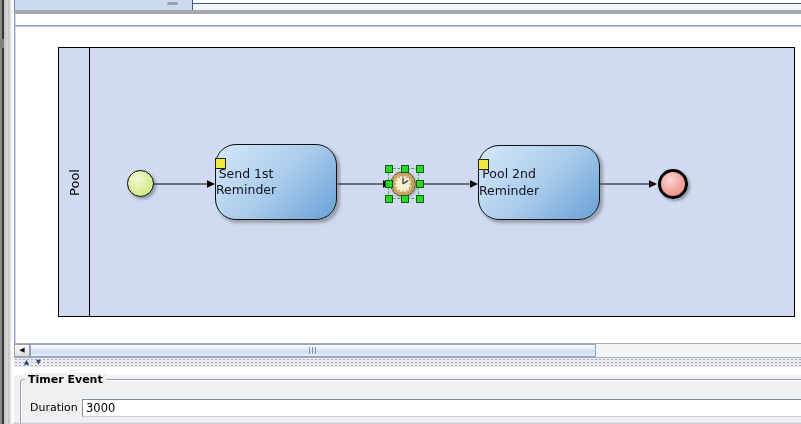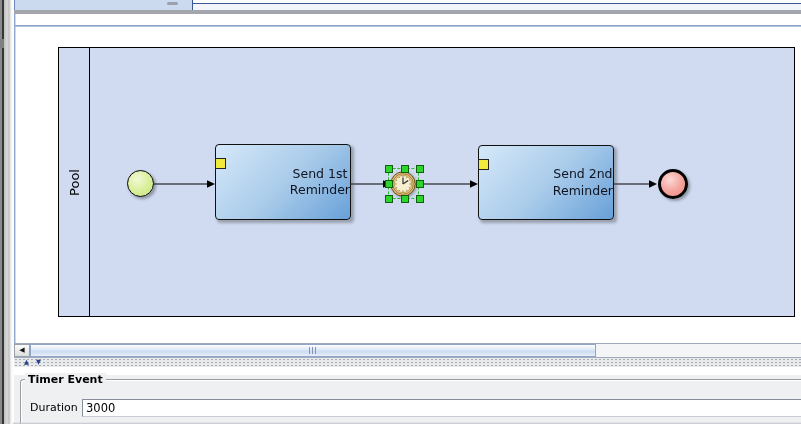--- a/index.html
+++ b/index.html
@@ -44,24 +44,24 @@
   .start-event { position:absolute; left:111px; top:143px; width:27px; height:27px;
     border-radius:50%; border:1.5px solid #000;
     background:radial-gradient(circle at 38% 32%, #f3f9d6 0%, #ddf0a2 45%, #c3e476 100%);
     box-shadow:2px 2px 3px rgba(60,60,60,.45); }
   .end-event { position:absolute; left:642px; top:142px; width:30px; height:30px;
     border-radius:50%; border:3px solid #000;
     background:radial-gradient(circle at 38% 32%, #fbd8d5 0%, #f3a29b 55%, #ec8a81 100%);
     box-shadow:2px 2px 3px rgba(60,60,60,.45); }
 
   
-  .task { position:absolute; width:136px; height:76px; border:1.2px solid #111; border-radius:4px;
+  .task { position:absolute; width:122px; height:76px; border:1.2px solid #111; border-radius:21px;
     background:linear-gradient(135deg,#d5e8f9 0%,#a9cbea 52%,#68a0d8 100%);
     box-shadow:2.5px 2.5px 3px rgba(70,70,70,.4);
-    display:flex; align-items:center; justify-content:flex-end; }
+    display:flex; align-items:center; justify-content:flex-start; }
   .task-1 { left:199px; top:117px; }
   .task-2 { left:462px; top:118px; height:75px; }
   .task-label { font-size:12.5px; line-height:1.3; color:#101420; text-align:center; white-space:pre-line; }
   .task-marker { position:absolute; left:-1px; top:13px; width:11px; height:11px;
                  background:#f0ea3d; border:1px solid #222; }
 
   
   .selection-box { position:absolute; left:372px; top:141px; width:31px; height:31px;
                    border:1px dashed #2db82d; }
   .timer-clock { position:absolute; left:373px; top:143px; width:28px; height:28px;
@@ -183,21 +183,21 @@
     <div class="handle" style="left:385px;top:138px;"></div>
     <div class="handle" style="left:400px;top:138px;"></div>
     <div class="handle" style="left:369px;top:153px;"></div>
     <div class="handle" style="left:400px;top:153px;"></div>
     <div class="handle" style="left:369px;top:168px;"></div>
     <div class="handle" style="left:385px;top:168px;"></div>
     <div class="handle" style="left:400px;top:168px;"></div>
 
     <div class="task task-2">
       <div class="task-marker"></div>
-      <span class="task-label">Send 2nd
+      <span class="task-label">Pool 2nd
 Reminder</span>
     </div>
 
     <div class="end-event"></div>
   </div>
 
   <div class="hscroll">
     <div class="hscroll-btn">
       <span>◀</span>
     </div>

